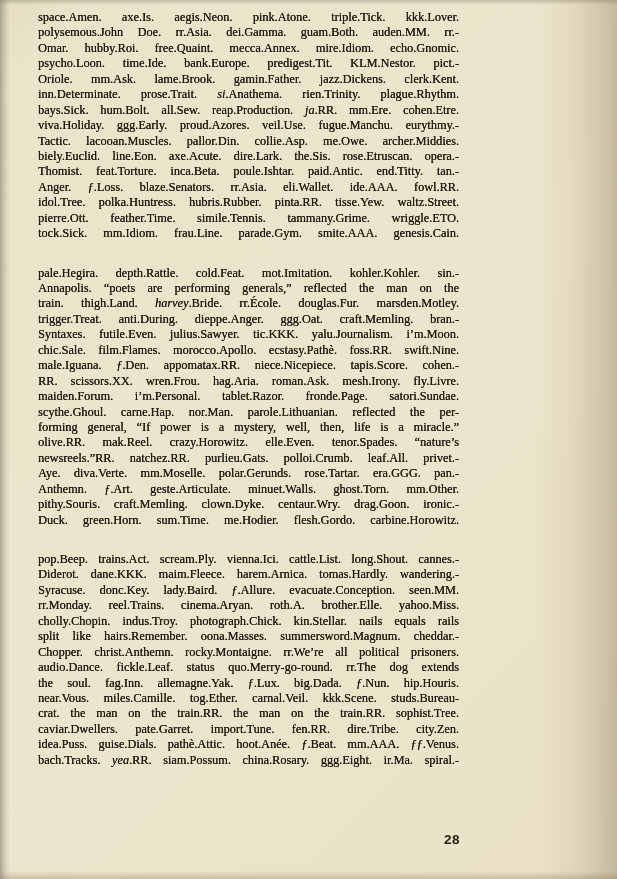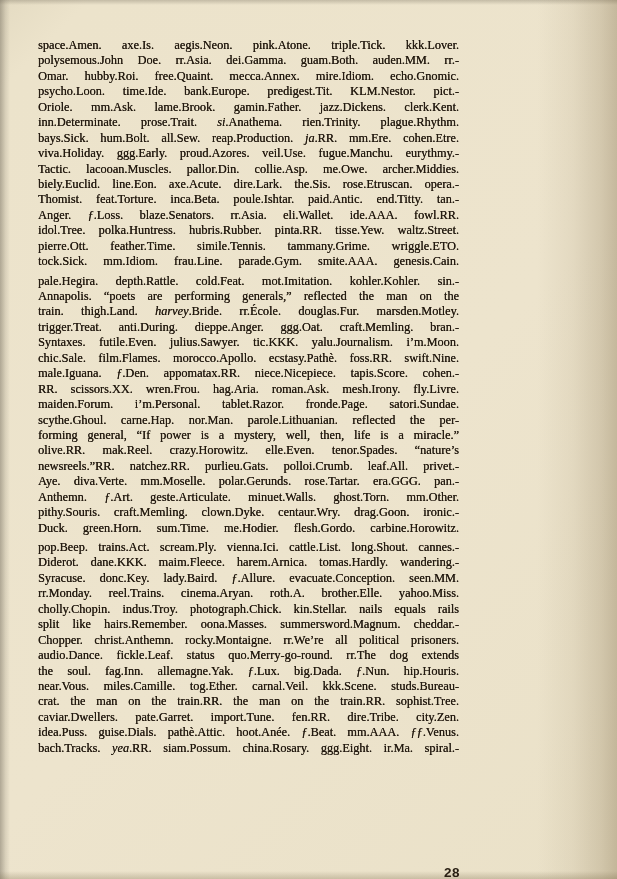--- a/index.html
+++ b/index.html
@@ -26,35 +26,35 @@
     position:absolute;right:0;top:0;width:80px;height:100%;
     background:linear-gradient(to right,rgba(140,120,84,0) 0%,rgba(140,120,84,0.10) 45%,rgba(130,110,74,0.24) 80%,rgba(120,100,64,0.34) 100%);
     pointer-events:none;
   }
   .edge-bottom{
     position:absolute;left:0;bottom:0;width:100%;height:8px;
     background:linear-gradient(to top,rgba(120,104,72,0.30),rgba(120,104,72,0));
     pointer-events:none;
   }
   .text-block{
-    position:absolute;left:38px;top:38px;width:421px;
+    position:absolute;left:38px;top:10px;width:421px;
     font-size:12.3px;line-height:15.45px;color:#241b11;
     text-shadow:0.15px 0 0 currentColor;
   }
   .para{margin:0;}
-  .para + .para{margin-top:4px;}
+  .para + .para{margin-top:24px;}
   .line{
     height:15.45px;overflow:hidden;
     text-align:justify;text-align-last:justify;
   }
   .line i{font-style:italic;}
   .page-number{
     position:absolute;left:444px;top:832px;
     font-family:"Liberation Sans","DejaVu Sans",sans-serif;
-    font-weight:bold;font-size:13.5px;color:#2a2014;letter-spacing:0.5px;margin-top:33px;
+    font-weight:bold;font-size:13.5px;color:#2a2014;letter-spacing:0.5px;
   }
 </style>
 </head>
 <body>
 
 <div class="page">
   <div class="edge-top"></div>
   <div class="edge-left"></div>
   <div class="edge-right"></div>
   <div class="edge-bottom"></div>

